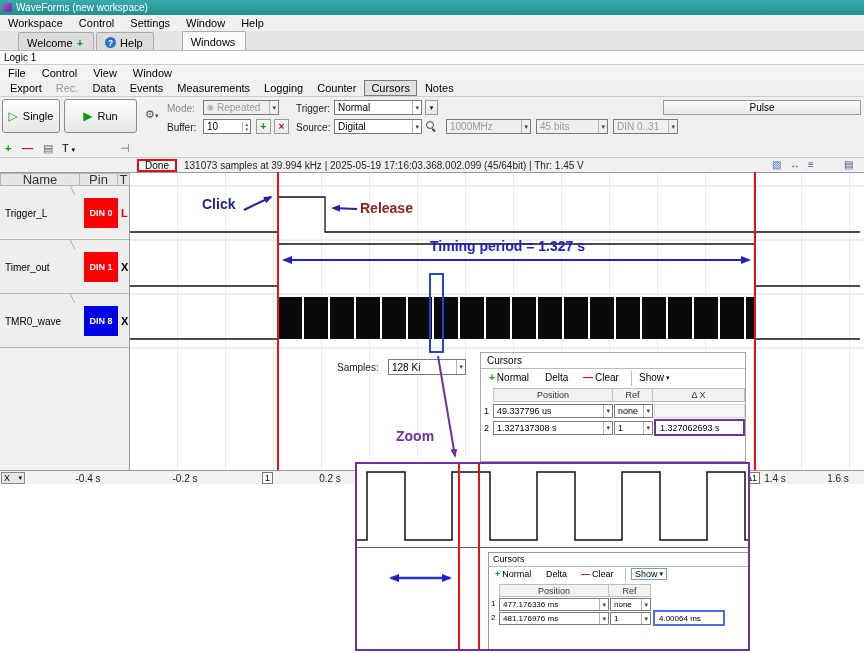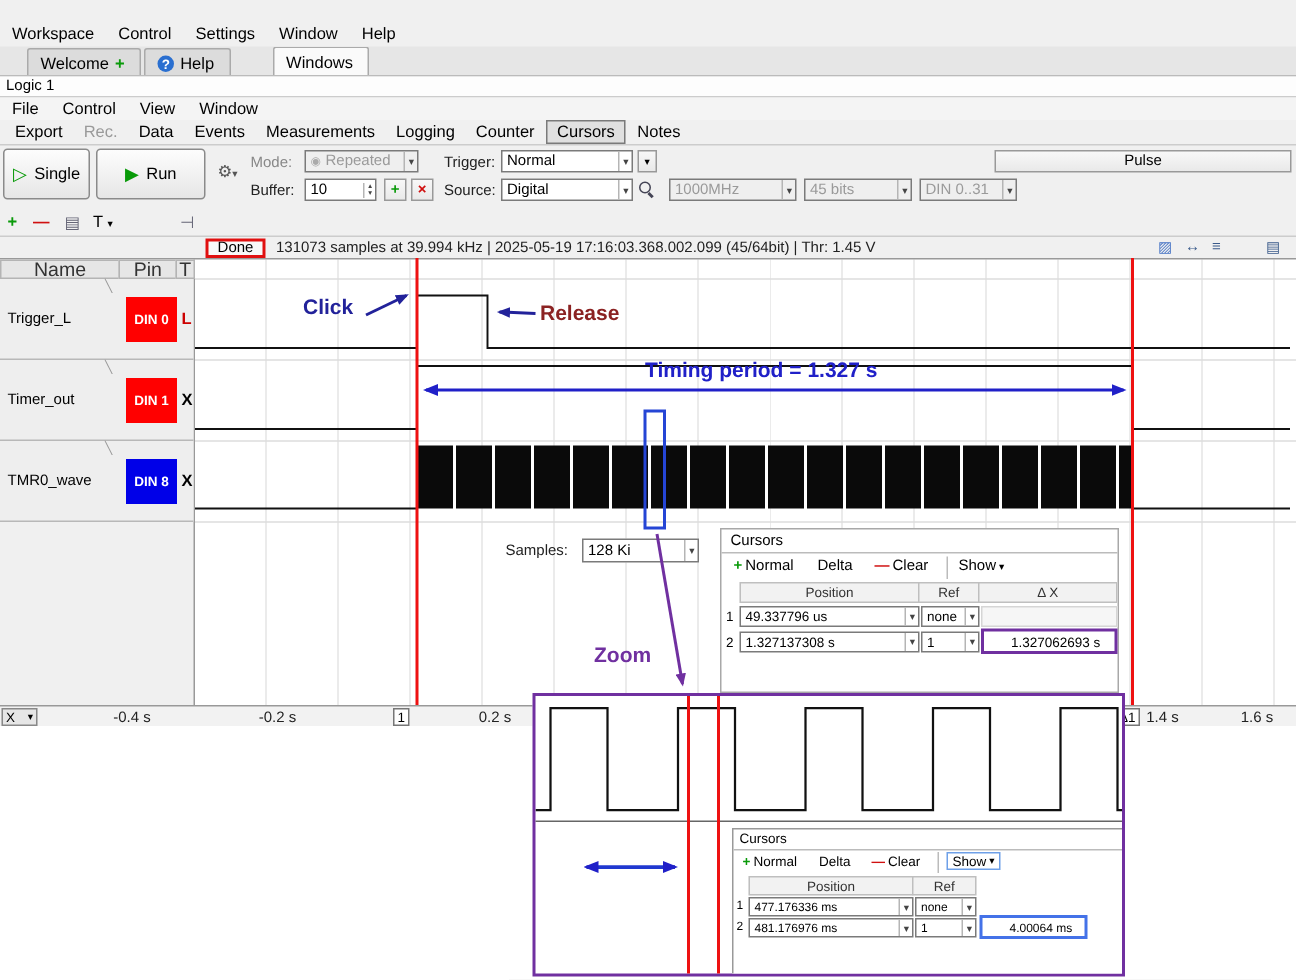--- a/index.html
+++ b/index.html
@@ -68,21 +68,21 @@
   .zoomrect { left:429px; top:273px; width:15px; height:80px; border:2px solid #2545d5; z-index:7; }
 
   
   .panel { background:#fff; border:1px solid #a8a8a8; z-index:12; font-size:10px; }
   .p-title { position:absolute; left:6px; top:2px; font-size:10px; }
   .p-rule { position:absolute; left:0; width:100%; height:1px; background:#bbb; }
   .p-btn { position:absolute; display:flex; align-items:center; gap:2px; font-size:10px; }
   .p-sep { position:absolute; width:1px; background:#bbb; }
   .hcell { position:absolute; background:#f2f2f2; border:1px solid #bfbfbf; display:flex; align-items:center; justify-content:center; font-size:9px; color:#333; }
   .idx { position:absolute; font-size:9px; }
-  .vbox { position:absolute; display:flex; align-items:center; font-size:9px; padding-left:18px; }
+  .vbox { position:absolute; display:flex; align-items:center; font-size:9px; padding-left:4px; }
   .pur { border:2px solid #7030a0; }
   .blu { border:2px solid #4472e8; }
   .emptycell { position:absolute; background:#f6f6f6; border:1px solid #d5d5d5; }
 
   
   .axisrow { left:0; top:470px; width:864px; height:14px; background:#f2f2f2; border-top:1px solid #999; z-index:8; }
   .tick { position:absolute; top:2px; font-size:10px; color:#222; transform:translateX(-50%); white-space:nowrap; }
   .flag { position:absolute; top:1px; height:12px; background:#fff; border:1px solid #777; font-size:9px; display:flex; align-items:center; justify-content:center; padding:0 2px; z-index:9; }
   .xctl { position:absolute; left:1px; top:1px; width:24px; height:12px; background:#e6e6e6; border:1px solid #888; font-size:9px; display:flex; align-items:center; justify-content:space-between; padding:0 2px; }
 
@@ -99,20 +99,24 @@
 
   .minitb { left:0; top:140px; width:864px; height:18px; background:#f0f0f0; border-bottom:1px solid #ccc; }
   .mtb-i { position:absolute; top:2px; font-size:11px; }
 </style>
 </head>
 <body>
 
 <div class="app">
 
   
+  <div class="abs titlebar">
+    <span class="logo"></span>
+    <span>WaveForms (new workspace)</span>
+  </div>
 
   
   <div class="abs menubar">
     <span class="menu-item">Workspace</span>
     <span class="menu-item">Control</span>
     <span class="menu-item">Settings</span>
     <span class="menu-item">Window</span>
     <span class="menu-item">Help</span>
   </div>
 

